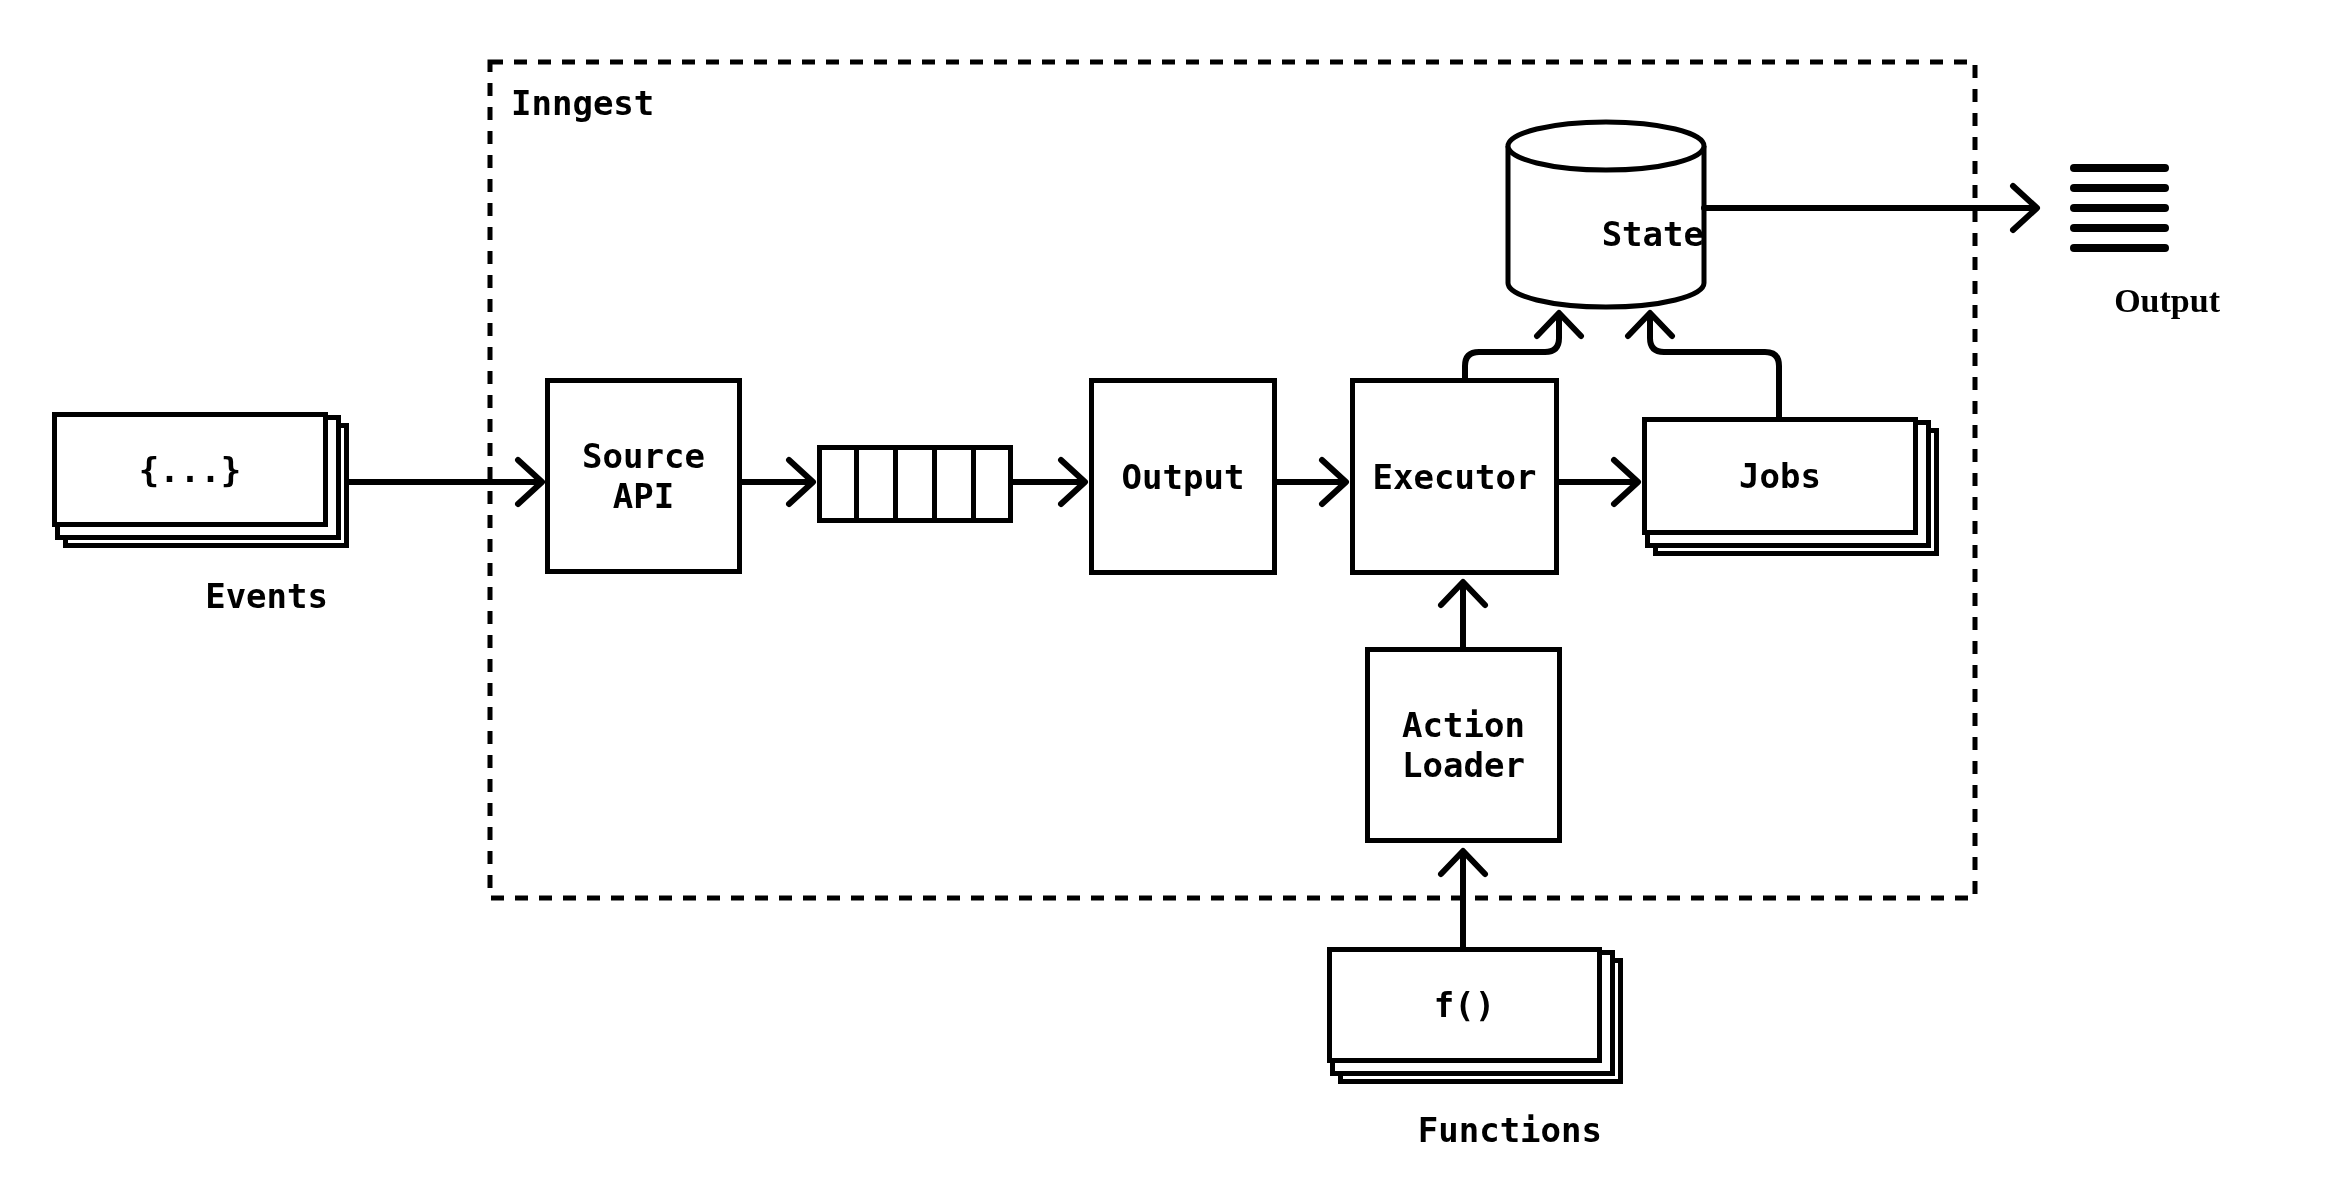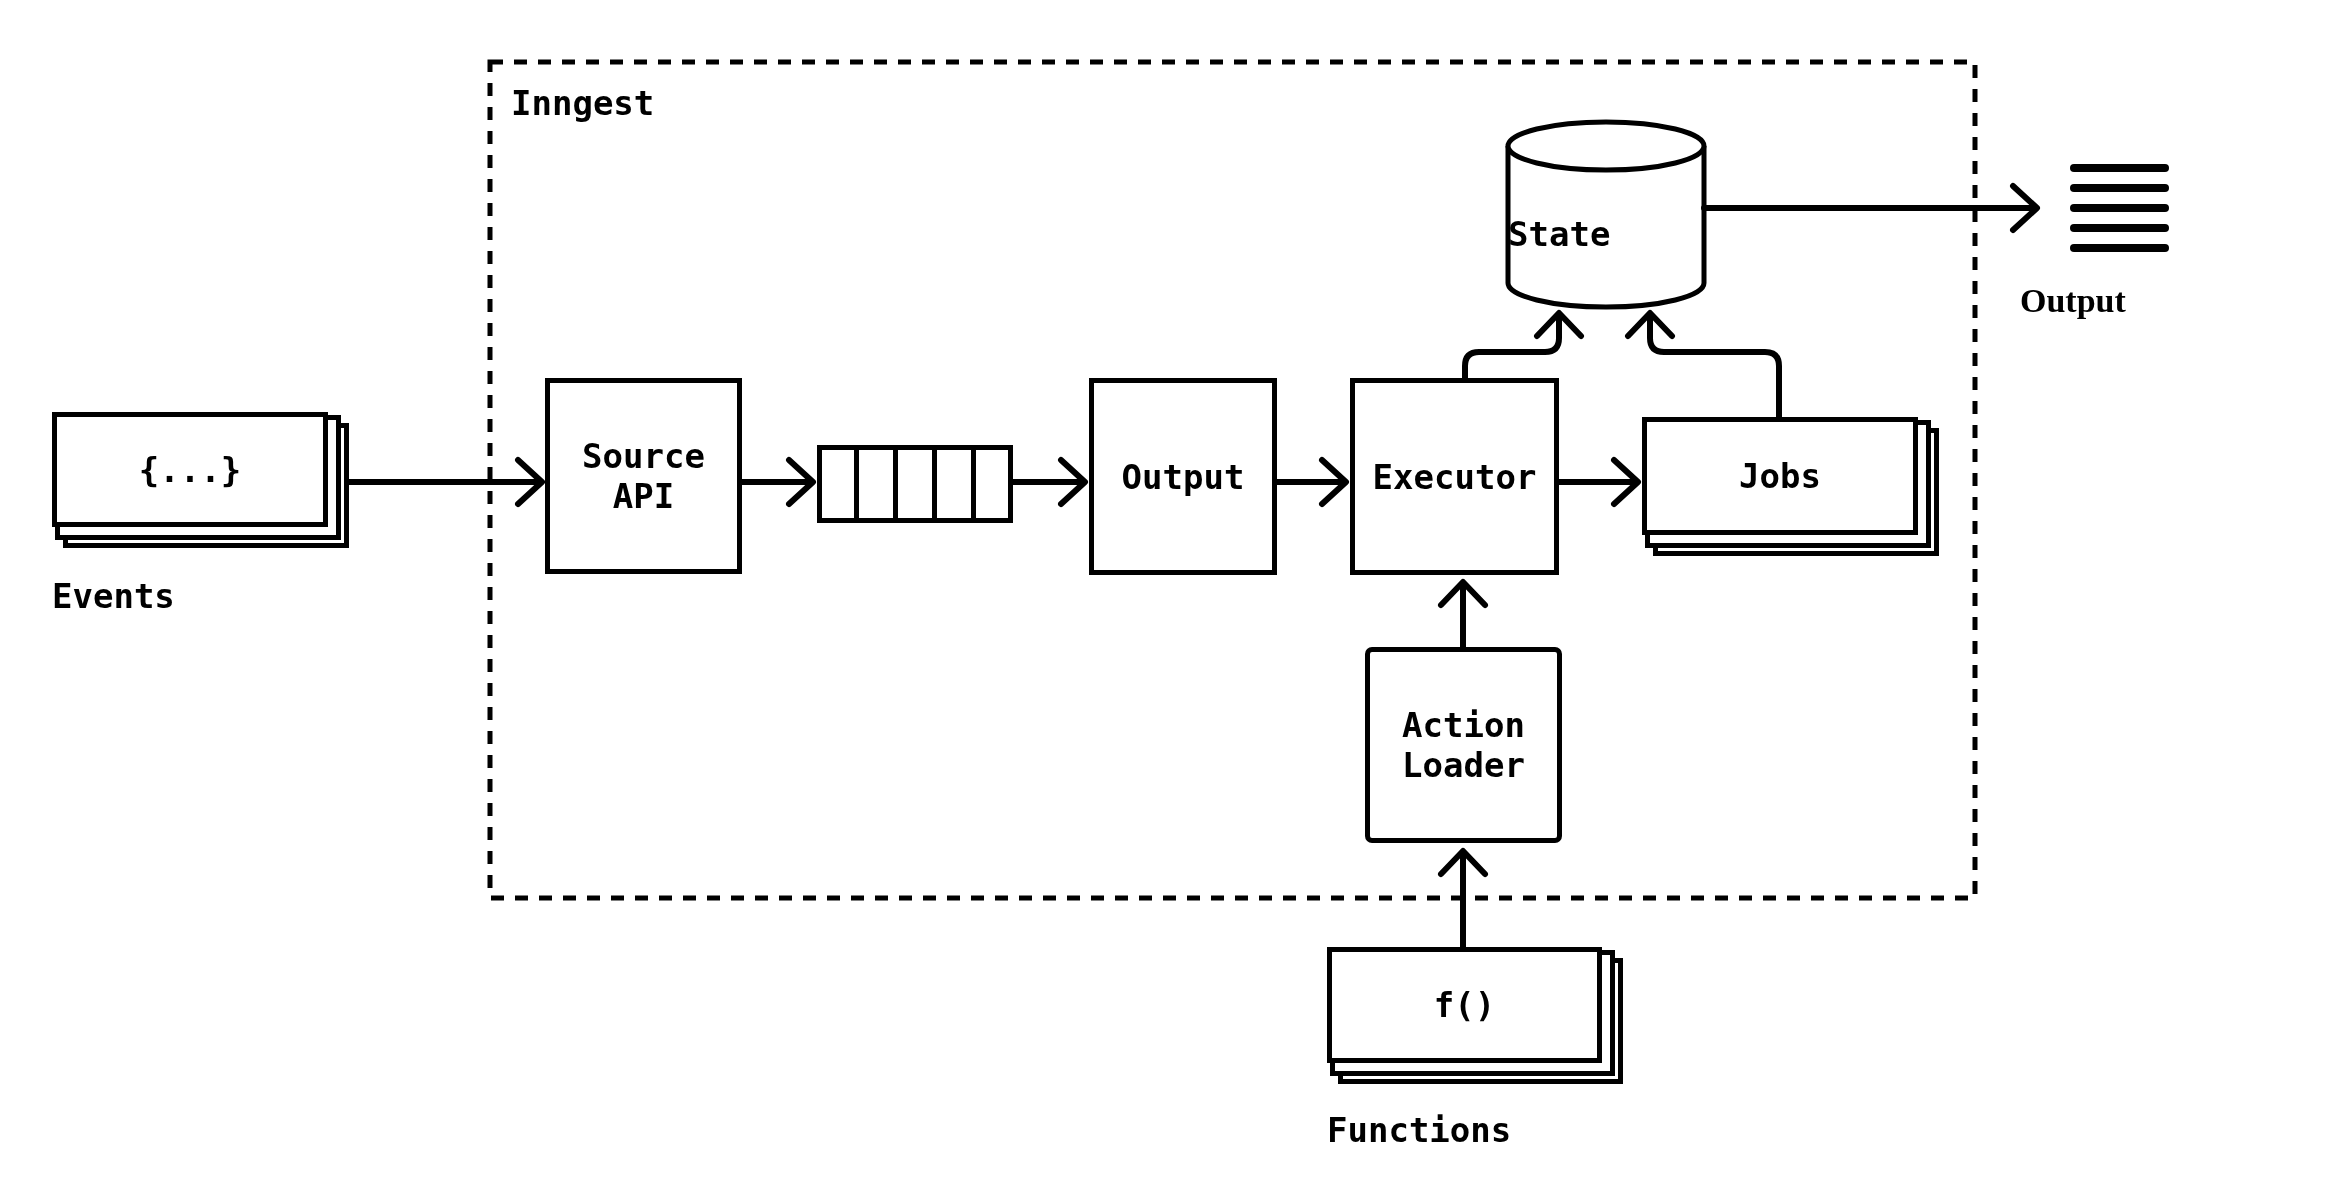--- a/index.html
+++ b/index.html
@@ -36,33 +36,33 @@
       8px 8px 0 0 #ffffff,
       8px 8px 0 5px #000000,
       16px 16px 0 0 #ffffff,
       16px 16px 0 5px #000000;
   }
 
   .label {
     position: absolute;
     font-size: 34px;
     line-height: 40px;
-    text-align: left;
+    text-align: right;
     z-index: 6;
     white-space: pre;
   }
 
   
   #events        { left: 52px;   top: 412px; width: 276px; height: 115px; }
   #source-api    { left: 545px;  top: 378px; width: 197px; height: 196px; }
   #queue         { left: 817px;  top: 445px; width: 196px; height: 78px; }
   #runner        { left: 1089px; top: 378px; width: 188px; height: 197px; }
   #executor      { left: 1350px; top: 378px; width: 209px; height: 197px; }
   #jobs          { left: 1642px; top: 417px; width: 276px; height: 118px; }
-  #action-loader { left: 1365px; top: 647px; width: 197px; height: 196px; border-radius: 7px; }
+  #action-loader { left: 1365px; top: 647px; width: 197px; height: 196px; }
   #f-box         { left: 1327px; top: 947px; width: 275px; height: 116px; }
 
   #inngest-label   { left: 511px;  top: 83px;   text-align: left; }
   #events-label    { left: 52px;   top: 576px;  width: 276px; }
   #queue-label     { left: 795px;  top: 556px;  width: 240px; }
   #state-label     { left: 1508px; top: 214px;  width: 196px; }
   #output-label    { left: 2020px; top: 281px;  width: 200px; font-family: Liberation Serif, serif; }
   #functions-label { left: 1327px; top: 1110px; width: 275px; }
 
   

